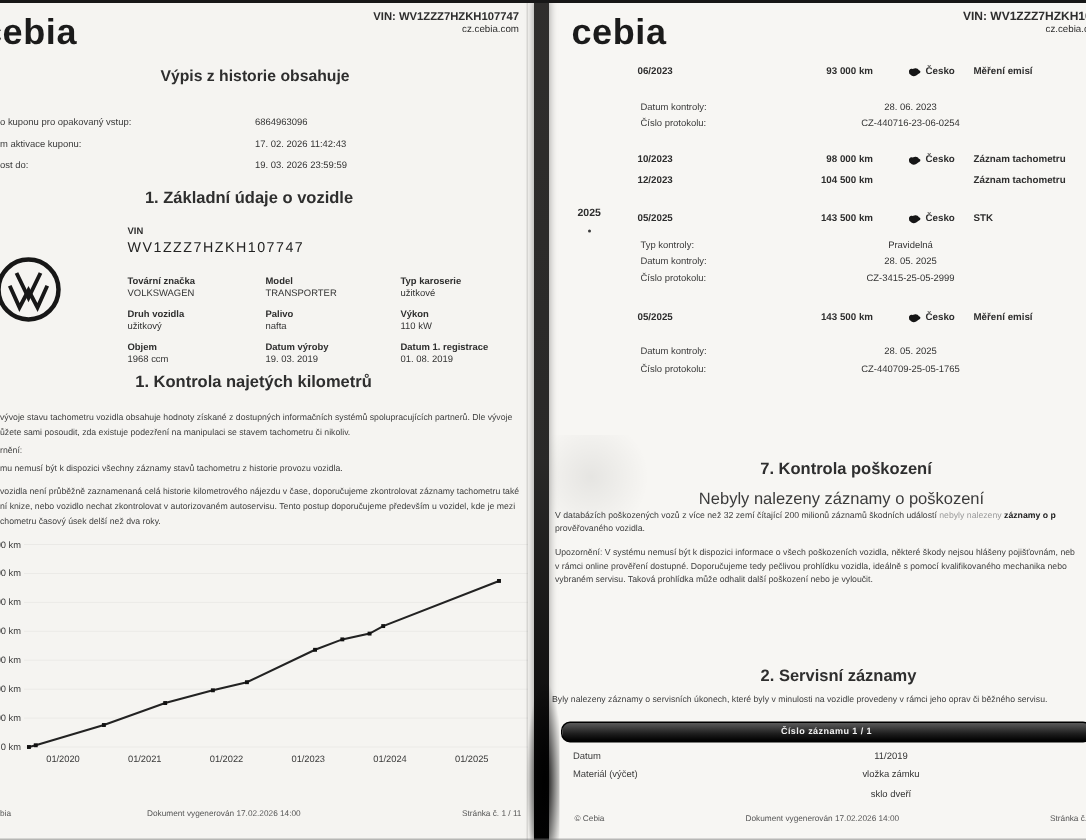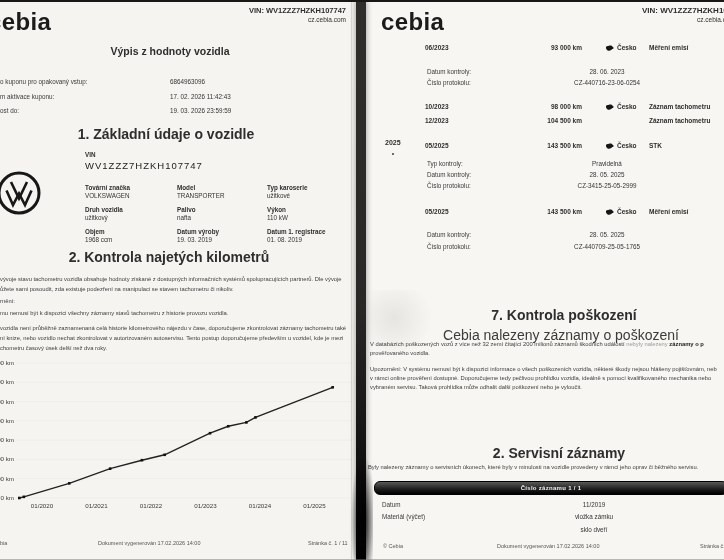--- a/index.html
+++ b/index.html
@@ -12,21 +12,21 @@
   .b{font-weight:700;}
   .c{transform:translateX(-50%);}
   .r{transform:translateX(-100%);}
   .fs5{font-size:5.8px;color:#3d3d3d;}
   .fs55{font-size:5.5px;color:#555;}
   .fs6{font-size:6.3px;}
   .fs65{font-size:6.5px;}
   .fs7{font-size:7px;}
   .fs75{font-size:7.5px;}
   .fs8{font-size:8px;}
-  .fs9{font-size:14px;}
+  .fs9{font-size:11px;}
   .fs10{font-size:10.5px;}
   .logo{font-size:24px;font-weight:700;letter-spacing:.4px;color:#1b1b1b;}
   .lbl{color:#3a3a3a;}
   .val{color:#333;}
   .gray{color:#9a9a9a;}
   .tick{font-size:6.2px;fill:#3a3a3a;font-family:"Liberation Sans",sans-serif;}
   #seam{position:absolute;left:356px;top:0;width:10px;height:560px;z-index:5;
         background:linear-gradient(180deg,rgba(70,70,70,.35),rgba(45,45,45,.6) 55%,rgba(0,0,0,.95));
         box-shadow:0 0 6px rgba(0,0,0,.4);}
   #seam-blob{position:absolute;left:351px;top:455px;width:22px;height:110px;z-index:6;
@@ -43,21 +43,21 @@
         text-align:center;line-height:12px;font-size:6px;font-weight:700;color:#f2f2f2;letter-spacing:.3px;}
 </style>
 </head>
 <body>
 
 <div id="left-page" class="pg">
   <div class="t logo" style="left:-12px;top:8px">cebia</div>
   <div class="t fs75 b r" style="left:346px;top:6px">VIN: WV1ZZZ7HZKH107747</div>
   <div class="t fs65 r" style="left:346px;top:16px">cz.cebia.com</div>
 
-  <div class="t fs10 b c" style="left:170px;top:45px">Výpis z hodnoty vozidla</div>
+  <div class="t fs10 b c" style="left:170px;top:45px">Výpis z historie obsahuje</div>
 
   <div class="t fs6 lbl" style="left:0;top:78px">o kuponu pro opakovaný vstup:</div>
   <div class="t fs6 val" style="left:170px;top:78px">6864963096</div>
   <div class="t fs6 lbl" style="left:0;top:93px">m aktivace kuponu:</div>
   <div class="t fs6 val" style="left:170px;top:93px">17. 02. 2026 11:42:43</div>
   <div class="t fs6 lbl" style="left:0;top:107px">ost do:</div>
   <div class="t fs6 val" style="left:170px;top:107px">19. 03. 2026 23:59:59</div>
 
   <div class="t fs9 b c" style="left:166px;top:126px">1. Základní údaje o vozidle</div>
 
@@ -84,21 +84,21 @@
   <div class="t fs6 b" style="left:267px;top:206px">Výkon</div>
   <div class="t fs6 val" style="left:267px;top:214px">110 kW</div>
 
   <div class="t fs6 b" style="left:85px;top:228px">Objem</div>
   <div class="t fs6 val" style="left:85px;top:236px">1968 ccm</div>
   <div class="t fs6 b" style="left:177px;top:228px">Datum výroby</div>
   <div class="t fs6 val" style="left:177px;top:236px">19. 03. 2019</div>
   <div class="t fs6 b" style="left:267px;top:228px">Datum 1. registrace</div>
   <div class="t fs6 val" style="left:267px;top:236px">01. 08. 2019</div>
 
-  <div class="t fs9 b c" style="left:169px;top:249px">2. Kontrola najetých kilometrů</div>
+  <div class="t fs9 b c" style="left:169px;top:249px">1. Kontrola najetých kilometrů</div>
 
   <div class="t fs5" style="left:0;top:276px">vývoje stavu tachometru vozidla obsahuje hodnoty získané z dostupných informačních systémů spolupracujících partnerů. Dle vývoje</div>
   <div class="t fs5" style="left:0;top:286px">ůžete sami posoudit, zda existuje podezření na manipulaci se stavem tachometru či nikoliv.</div>
   <div class="t fs5" style="left:0;top:298px">rnění:</div>
   <div class="t fs5" style="left:0;top:310px">mu nemusí být k dispozici všechny záznamy stavů tachometru z historie provozu vozidla.</div>
   <div class="t fs5" style="left:0;top:325px">vozidla není průběžně zaznamenaná celá historie kilometrového nájezdu v čase, doporučujeme zkontrolovat záznamy tachometru také</div>
   <div class="t fs5" style="left:0;top:335px">ní knize, nebo vozidlo nechat zkontrolovat v autorizovaném autoservisu. Tento postup doporučujeme především u vozidel, kde je mezi</div>
   <div class="t fs5" style="left:0;top:345px">chometru časový úsek delší než dva roky.</div>
 
   <svg id="mileage-chart" style="position:absolute;left:0;top:352px" width="356" height="162">
@@ -197,21 +197,21 @@
       <path d="M1,3 C0.7,1.6 2,0.6 3.2,1 L4.6,0.6 C5.9,0.2 7.1,0.8 7.4,1.6 L8.5,2.4 C8.8,3.2 8.3,4 7.4,4.1 L5.8,5.3 C4.5,6.1 2.7,5.8 2.1,4.9 L1.2,4.1 Z" fill="#161616"></path>
     </svg>
   <div class="t fs65 b" style="left:251px;top:208px">Česko</div>
   <div class="t fs65 b" style="left:283px;top:208px">Měření emisí</div>
   <div class="t fs6 lbl" style="left:61px;top:231px">Datum kontroly:</div>
   <div class="t fs6 val c" style="left:241px;top:231px">28. 05. 2025</div>
   <div class="t fs6 lbl" style="left:61px;top:243px">Číslo protokolu:</div>
   <div class="t fs6 val c" style="left:241px;top:243px">CZ-440709-25-05-1765</div>
 
   <div class="t fs9 b c" style="left:198px;top:307px">7. Kontrola poškození</div>
-  <div class="t fs9 c" style="left:195px;top:327px;color:#3b3b3b">Cebia nalezeny záznamy o poškození</div>
+  <div class="t fs9 c" style="left:195px;top:327px;color:#3b3b3b">Nebyly nalezeny záznamy o poškození</div>
   <div class="t fs5" style="left:4px;top:341px"><span>V databázích poškozených vozů z více než 32 zemí čítající 200 milionů záznamů škodních událostí </span><span class="gray">nebyly nalezeny</span><span class="b" style="color:#222"> záznamy o p</span></div>
   <div class="t fs5" style="left:4px;top:350px">prověřovaného vozidla.</div>
   <div class="t fs5" style="left:4px;top:366px">Upozornění: V systému nemusí být k dispozici informace o všech poškozeních vozidla, některé škody nejsou hlášeny pojišťovnám, neb</div>
   <div class="t fs5" style="left:4px;top:375px">v rámci online prověření dostupné. Doporučujeme tedy pečlivou prohlídku vozidla, ideálně s pomocí kvalifikovaného mechanika nebo</div>
   <div class="t fs5" style="left:4px;top:384px">vybraném servisu. Taková prohlídka může odhalit další poškození nebo je vyloučit.</div>
 
   <div class="t fs9 b c" style="left:193px;top:445px">2. Servisní záznamy</div>
   <div class="t fs5" style="left:2px;top:464px">Byly nalezeny záznamy o servisních úkonech, které byly v minulosti na vozidle provedeny v rámci jeho oprav či běžného servisu.</div>
   <div id="record-bar">Číslo záznamu 1 / 1</div>
   <div class="t fs6 lbl" style="left:16px;top:501px">Datum</div>

